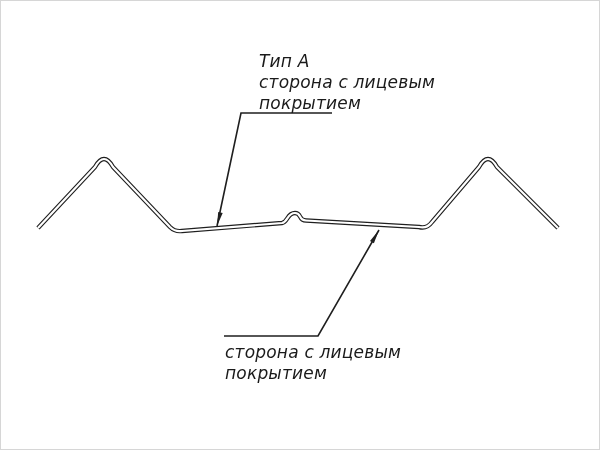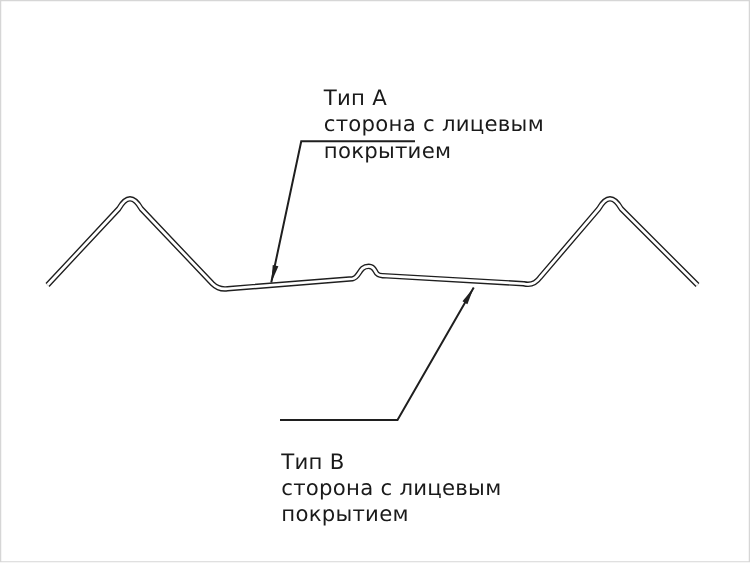--- a/index.html
+++ b/index.html
@@ -43,26 +43,26 @@
     stroke: #1f1f1f;
     stroke-width: 1.6;
     stroke-linejoin: miter;
   }
   .arrow {
     fill: #1f1f1f;
     stroke: none;
   }
   .label {
     position: absolute;
+    font-style: italic;
     font-size: 17px;
     line-height: 21px;
     color: #1a1a1a;
     white-space: nowrap;
     letter-spacing: 0.2px;
-    margin-top: 18px;
   }
   .label-a { left: 258px; top: 50px; }
   .label-b { left: 224px; top: 341px; }
 </style>
 </head>
 <body>
 
 <div class="canvas">
 
   <svg class="drawing" viewBox="0 0 600 450" xmlns="http://www.w3.org/2000/svg">
@@ -101,18 +101,17 @@
     <polygon class="arrow" points="378,229 372.9,242.3 369.0,239.9"></polygon>
   </svg>
 
   <div class="label label-a">
     <div>Тип А</div>
     <div>сторона с лицевым</div>
     <div>покрытием</div>
   </div>
 
   <div class="label label-b">
-    <div>Тип В</div>
     <div>сторона с лицевым</div>
     <div>покрытием</div>
   </div>
 
 </div>
 
 </body></html>

